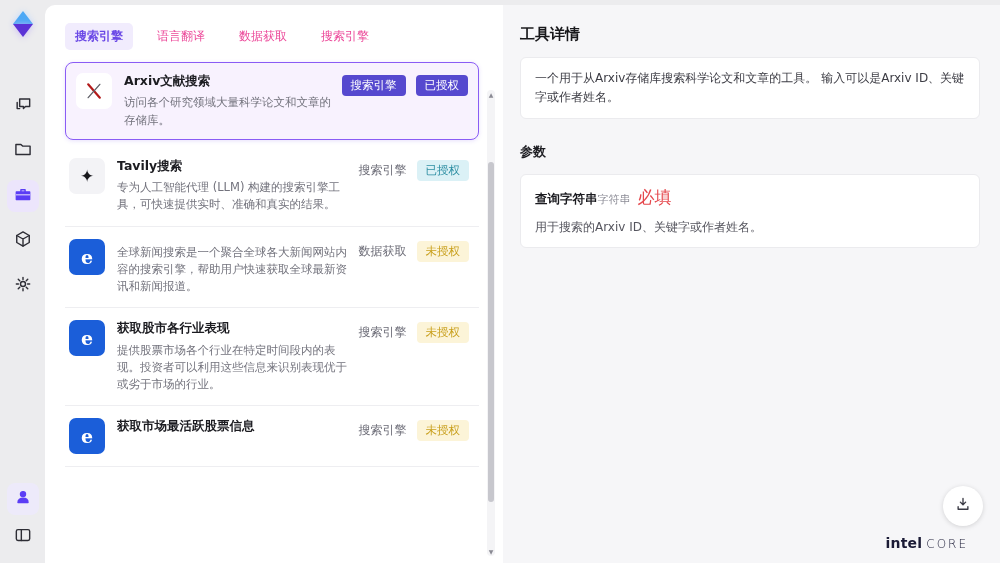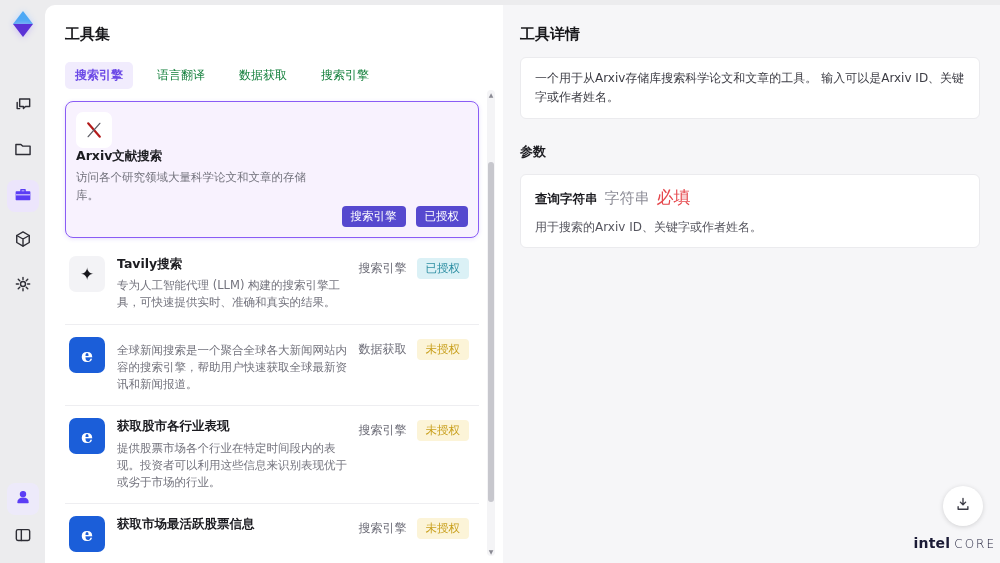--- a/index.html
+++ b/index.html
@@ -28,29 +28,29 @@
   .rail-bottom { position:absolute; bottom:10px; left:0; width:45px;
                  display:flex; flex-direction:column; align-items:center; }
   .rail-bottom .rail-btn + .rail-btn { margin-top:6px; }
   .rail-btn.user { background:#edeafa; }
 
   
   .main { position:absolute; left:45px; top:5px; width:458px; height:558px; background:#ffffff;
           border-top-left-radius:10px; overflow:hidden; }
   .main-title { font-size:15px; font-weight:bold; color:#18181b; margin:20px 0 0 20px; }
   .tabs { display:flex; align-items:center; margin:18px 0 0 20px; }
-  .tab { font-size:12px; color:#15803d; padding:5px 10px; border-radius:5px; cursor:pointer; }
+  .tab { font-size:12px; color:#ec4899; padding:5px 10px; border-radius:5px; cursor:pointer; }
   .tab + .tab { margin-left:14px; }
   .tab.active { background:#f1ecfd; color:#6b49e6; font-weight:bold; }
 
   .list { margin:12px 0 0 20px; width:414px; }
   .card { display:flex; align-items:flex-start; padding:12px 10px 12px 4px; cursor:pointer;
           border-bottom:1px solid #eeeef1; background:#fff; }
   .card.selected { border:1.5px solid #8a5cf5; background:#f8f2fe; border-radius:8px;
-                   padding:10px 10px; box-shadow:0 1px 4px rgba(130,90,240,.18); margin-bottom:6px;flex-direction:column; }
+                   padding:10px 10px; box-shadow:0 1px 4px rgba(130,90,240,.18); margin-bottom:6px; }
   .card.last { border-bottom:none; }
   .tool-icon { flex:0 0 36px; width:36px; height:36px; border-radius:7px; margin-right:12px;
                display:flex; align-items:center; justify-content:center; }
   .ic-arxiv { background:#ffffff; }
   .ic-tavily { background:#f3f3f6; color:#17171c; font-size:17px; }
   .ic-blue { background:#1b5ed9; color:#fff; font-weight:bold; font-size:19px;
              font-family:"DejaVu Serif","Liberation Serif",serif; }
   .tool-text { width:234px; }
   .tool-name { font-size:12.5px; font-weight:bold; color:#1c1c21; line-height:1.3; }
   .tool-desc { font-size:11.5px; color:#73737d; margin-top:5px; line-height:1.5; }
@@ -72,31 +72,31 @@
   
   .details { position:absolute; left:503px; top:5px; width:497px; height:558px; background:#f6f6f8;
              padding:20px 20px 0 17px; }
   .details-title { font-size:15px; font-weight:bold; color:#18181b; }
   .section-h { font-size:13px; font-weight:bold; color:#1c1c21; margin-top:24px; }
   .white-box { background:#ffffff; border:1px solid #ebebee; border-radius:6px; margin-top:13px;
                padding:11px 14px; }
   .intro-text { font-size:12px; color:#3c3c44; line-height:1.6; }
   .param-line { display:flex; align-items:baseline; }
   .param-name { font-size:12.5px; font-weight:bold; color:#1c1c21; }
-  .param-type { font-size:15px; color:#8c8c96; margin-left:7px; }
+  .param-type { font-size:11px; color:#8c8c96; }
   .param-required { font-size:17px; color:#e5484d; margin-left:7px; }
   .param-desc { font-size:12px; color:#55555e; margin-top:9px; line-height:1.5; }
 
   
   .dl-btn { position:absolute; right:17px; bottom:37px; width:40px; height:40px; border-radius:50%;
             background:#ffffff; box-shadow:0 1px 5px rgba(0,0,0,.15); display:flex;
             align-items:center; justify-content:center; cursor:pointer; }
   .dl-btn svg { width:18px; height:18px; stroke:#3a3a44; fill:none; stroke-width:1.8;
                 stroke-linecap:round; stroke-linejoin:round; }
-  .brand { position:absolute; right:4px; bottom:12px; color:#1b1b36; display:flex;
+  .brand { position:absolute; right:32px; bottom:12px; color:#1b1b36; display:flex;
            align-items:baseline; gap:4px; }
   .brand .intel { font-size:14px; font-weight:bold; letter-spacing:.2px; }
   .brand .core { font-size:12px; font-weight:300; letter-spacing:2px; }
 </style>
 </head>
 <body>
 
 <div class="app">
 
   <div class="rail">
@@ -160,21 +160,20 @@
           <svg viewBox="0 0 24 24">
               <rect x="4" y="5.5" width="16" height="13" rx="2"></rect>
               <path d="M10 5.5v13"></path>
             </svg>
         </span>
       </div>
     </div>
   </div>
 
   <div class="main">
-    <div class="main-title">工具集</div>
 
     <div class="tabs">
       <div class="tab active">搜索引擎</div>
       <div class="tab">语言翻译</div>
       <div class="tab">数据获取</div>
       <div class="tab">搜索引擎</div>
     </div>
 
     <div class="list">
 

